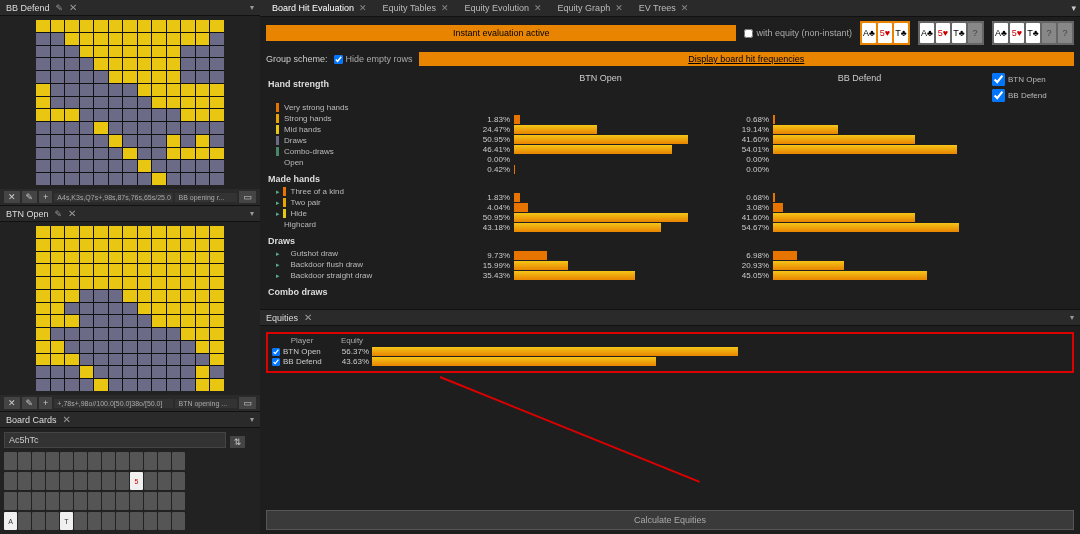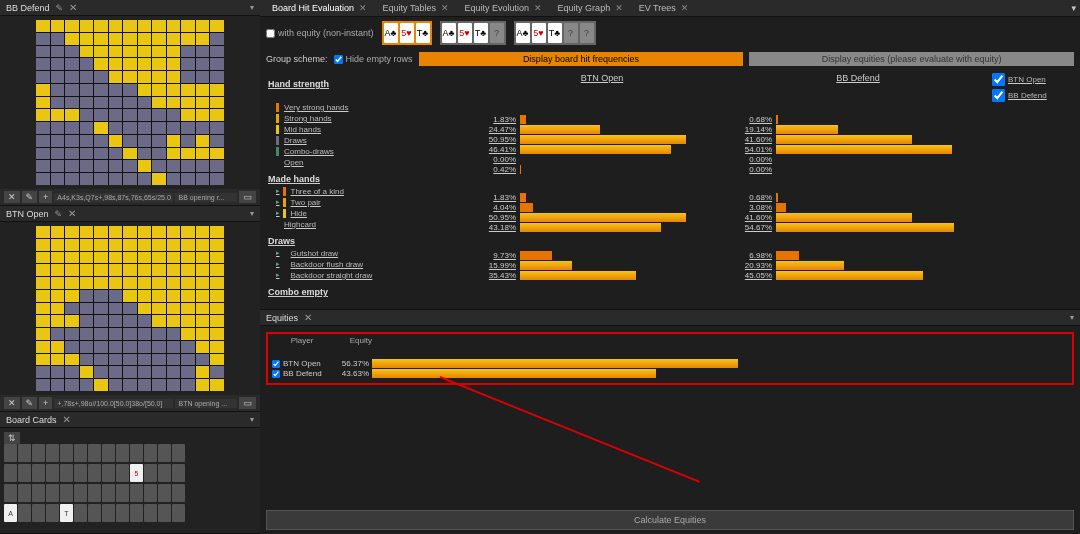--- a/index.html
+++ b/index.html
@@ -40,48 +40,48 @@
   .cb { display: flex; align-items: center; gap: 3px; font-size: 9px; color: #aaa; }
   .cb input { width: 9px; height: 9px; }
   .card-group { display: flex; gap: 2px; background: #e88400; padding: 2px; }
   .card-group.muted { background: #666; }
   .pcard { width: 14px; height: 20px; background: #fff; border-radius: 1px; display: flex; align-items: center; justify-content: center; font-size: 9px; }
   .pcard.q { background: #888; color: #444; }
   
   .scheme-row { display: flex; align-items: center; padding: 3px 6px; gap: 6px; font-size: 9px; }
   .scheme-row select { background: #333; color: #ccc; border: 1px solid #555; font-size: 9px; padding: 1px 4px; flex: 0 0 170px; }
   .tab-btn { font-size: 9px; padding: 2px 10px; cursor: pointer; flex: 1; text-align: center; }
-  .tab-btn.orange { background: #e88400; color: #000; }
+  .tab-btn.orange { background: #e88400; color: #000; text-decoration: underline; }
   .tab-btn.gray { background: #888; color: #333; }
   
-  .hit-body { display: flex; padding: 4px 8px 10px 8px; gap: 12px; overflow: hidden; text-decoration: underline; }
+  .hit-body { display: flex; padding: 4px 8px 10px 8px; gap: 6px; overflow: hidden; }
   .hit-left { flex: 0 0 200px; }
   .hit-col { flex: 1; }
   .hit-side { flex: 0 0 80px; }
   
-  .cat { display: flex; align-items: flex-start; font-size: 8px; color: #bbb; padding: 1px 8px; }
+  .cat { display: flex; align-items: flex-end; font-size: 8px; color: #bbb; padding: 1px 8px; }
   .cat .sw { width: 3px; height: 9px; margin-right: 5px; }
   .cat-hd { font-weight: bold; color: #ddd; font-size: 9px; margin-top: 6px; margin-bottom: 2px; }
   .cat .tri { color: #5a8; margin-right: 3px; font-size: 7px; }
   
   .val-row { display: flex; align-items: center; font-size: 8px; color: #ccc; margin: 1px 0; }
   .val-pct { flex: 0 0 40px; text-align: right; padding-right: 4px; }
   .val-bar { height: 9px; position: relative; }
   .bar-inner { height: 100%; background: linear-gradient(to bottom, #f5c518, #e88400); }
   .bar-inner.o { background: #e87400; }
   .col-hd { font-size: 9px; color: #ccc; text-align: center; margin-bottom: 2px; }
   
   .side-cb { display: flex; align-items: center; gap: 3px; font-size: 8px; color: #bbb; margin-bottom: 3px; }
   
   .equities-panel { border-top: 1px solid #111; flex: 1; display: flex; flex-direction: column; }
   .eq-body { padding: 6px; position: relative; flex: 1; }
   .red-box { border: 2px solid #d00; padding: 2px 4px 4px 4px; }
-  .eq-hdr { display: flex; font-size: 8px; color: #aaa; margin-bottom: 14px; }
+  .eq-hdr { display: flex; font-size: 8px; color: #aaa; margin-bottom: 2px; }
   .eq-hdr .p { width: 60px; text-align: center; }
-  .eq-hdr .e { width: 40px; text-align: right; }
+  .eq-hdr .e { width: 40px; text-align: center; }
   .eq-row { display: flex; align-items: center; font-size: 8px; gap: 3px; margin: 1px 0; }
   .eq-row .chk { width: 8px; height: 8px; }
   .eq-row .nm { width: 48px; }
   .eq-row .pv { width: 35px; text-align: right; }
   .eq-row .bar { height: 9px; }
   .red-line { position: absolute; border-top: 2px solid #d00; transform-origin: left center; }
   
   .calc-btn { background: #3a3a3a; color: #aaa; font-size: 9px; text-align: center; padding: 4px; margin: 4px 6px; border: 1px solid #555; cursor: pointer; }
 </style>
 </head>
@@ -466,20 +466,21 @@
   </div>
 
   <div class="range-panel" style="flex:1">
     <div class="panel-hdr">
       <span class="title">Board Cards</span>
       <span class="x">✕</span>
       <span class="chev">▾</span>
     </div>
     <div class="board-cards-body">
       <div style="display:flex;gap:4px;align-items:center">
+        <input class="board-input" value="Ac5hTc" style="">
         <button class="tb-btn">⇅</button>
       </div>
       <div id="card-picker">
           <div class="card-row">
             <div class="card"></div>
             <div class="card"></div>
             <div class="card"></div>
             <div class="card"></div>
             <div class="card"></div>
             <div class="card"></div>
@@ -562,20 +563,21 @@
         <span class="tx">✕</span>
       </div>
       <div class="tab">
         <span>EV Trees</span>
         <span class="tx">✕</span>
       </div>
     <span class="chev" style="margin-left:auto">▾</span>
   </div>
 
   <div class="eval-bar">
+    <div class="orange-bar">Instant evaluation active</div>
     <label class="cb">
       <input type="checkbox" style="">
         <span>with equity (non-instant)</span>
     </label>
     <div class="card-group">
       <div class="pcard" style="color:#000">A♣</div>
       <div class="pcard" style="color:#c00">5♥</div>
       <div class="pcard" style="color:#000">T♣</div>
     </div>
     <div class="card-group muted">
@@ -593,21 +595,20 @@
     </div>
   </div>
 
   <div class="scheme-row">
     <span>Group scheme:</span>
     <label class="cb">
       <input type="checkbox" checked="" style="">
         <span>Hide empty rows</span>
     </label>
     <div class="tab-btn orange">Display board hit frequencies</div>
-    <div class="tab-btn gray">Display equities (please evaluate with equity)</div>
   </div>
 
   <div class="hit-body">
     <div class="hit-left" id="hit-cats">
         <div class="cat-hd">Hand strength</div>
         <div class="cat">
           <span class="sw" style="background:transparent"></span>
           <span></span>
         </div>
         <div class="cat">
@@ -663,21 +664,21 @@
         <div class="cat">
           <span class="tri">▸</span>
           <span class="sw" style="background:transparent"></span>
           <span>Backdoor flush draw</span>
         </div>
         <div class="cat">
           <span class="tri">▸</span>
           <span class="sw" style="background:transparent"></span>
           <span>Backdoor straight draw</span>
         </div>
-        <div class="cat-hd">Combo empty</div>
+        <div class="cat-hd">Combo draws</div>
       </div>
     <div class="hit-col" id="hit-col1">
       <div class="col-hd">BTN Open</div>
     <div style="height: 17px;"></div>
         <div class="val-row" style="height: 11px;"></div>
         <div class="val-row">
           <span class="val-pct">1.83%</span>
           <div class="val-bar" style="flex:1">
             <div class="bar-inner o" style="width:2.9280000000000004%"></div>
           </div>

